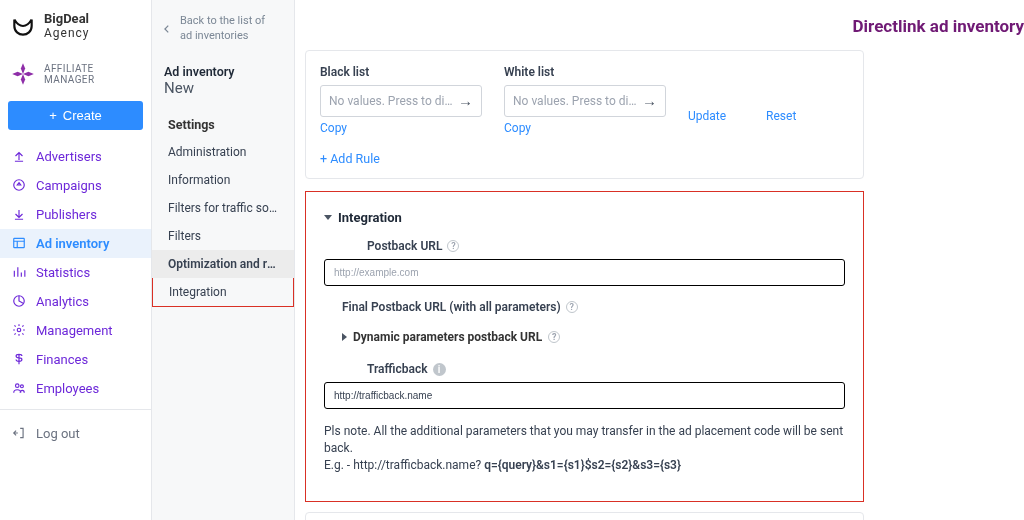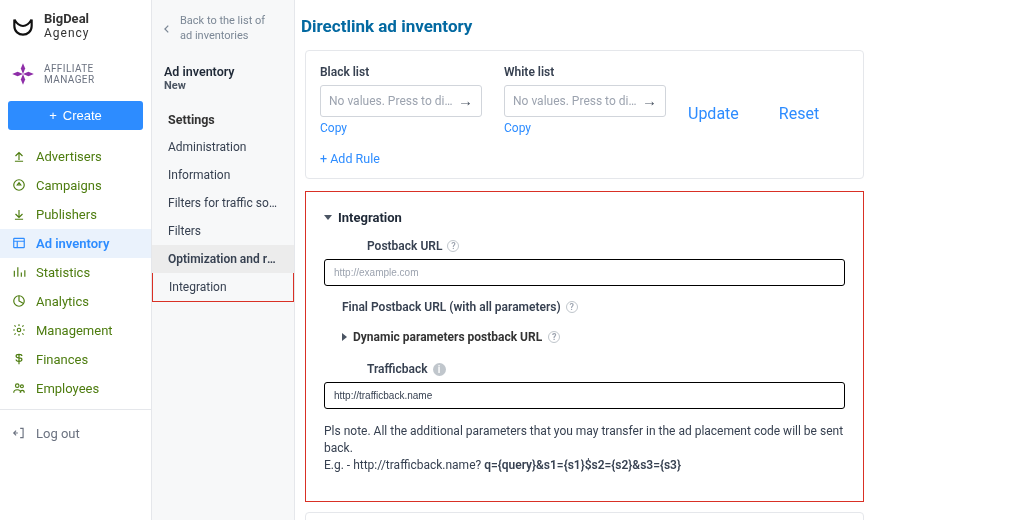--- a/index.html
+++ b/index.html
@@ -60,21 +60,21 @@
       justify-content: center;
       align-items: center;
       gap: 6px;
     }
     .nav-list { display: flex; flex-direction: column; }
     .nav-item {
       display: flex;
       align-items: center;
       gap: 10px;
       padding: 7px 12px;
-      color: #4d7c0f;
+      color: #6d28d9;
       cursor: pointer;
     }
     .nav-item.active {
       background: #eaf2fc;
       color: #2d8cff;
       font-weight: 600;
     }
     .nav-item svg { flex-shrink: 0; }
     .nav-sep { height: 1px; background: #e5e7eb; margin: 6px 0; }
     .logout {
@@ -102,21 +102,21 @@
       cursor: pointer;
       line-height: 1.35;
     }
     .back-link svg { margin-top: 1px; }
     .sub-heading {
       padding: 4px 12px 0 12px;
       font-size: 12.5px;
       font-weight: 600;
       color: #1f2937;
     }
-    .sub-subtext { padding: 0 12px 10px 12px; font-size: 11px; color: #4b5563; font-weight: bold; }
+    .sub-subtext { padding: 0 12px 10px 12px; font-size: 15px; color: #4b5563; }
     .settings-label { padding: 10px 12px 6px 16px; font-weight: 700; font-size: 12.5px; }
     .sub-nav-item {
       padding: 7px 12px 7px 16px;
       font-size: 12px;
       color: #374151;
       cursor: pointer;
       white-space: nowrap;
       overflow: hidden;
       text-overflow: ellipsis;
     }
@@ -131,21 +131,22 @@
     
     .main {
       flex: 1;
       display: flex;
       flex-direction: column;
       overflow: hidden;
     }
     .page-title {
       padding: 16px 0 14px 6px;
       font-size: 17px;
-      color: #0369a1;
+      color: #701a75;
+      text-align: right;
     }
     .card-top {
       border: 1px solid #e5e7eb;
       border-radius: 4px;
       margin: 0 160px 12px 10px;
       padding: 14px 14px 12px 14px;
       background: #fff;
     }
     .lists-row {
       display: flex;
@@ -165,21 +166,21 @@
       padding: 6px 8px;
       font-size: 12px;
       color: #9ca3af;
       display: flex;
       justify-content: space-between;
       align-items: center;
       cursor: pointer;
     }
     .pill-input .placeholder{ overflow:hidden; text-overflow:ellipsis; white-space:nowrap; }
     .copy-link { margin-top: 4px; font-size: 12px; color: #2d8cff; cursor: pointer; }
-    .link-btn { color: #2d8cff; font-size: 16px; cursor: pointer; }
+    .link-btn { color: #2d8cff; font-size: 12px; cursor: pointer; }
     .add-rule { color: #2d8cff; font-size: 12.5px; margin-top: 16px; cursor: pointer; }
     
     .integration-wrap {
       border: 1.5px solid #d93025;
       margin: 0 160px 10px 10px;
       background: #fff;
       padding: 18px 18px 28px 18px;
     }
     .section-title {
       display: flex;

